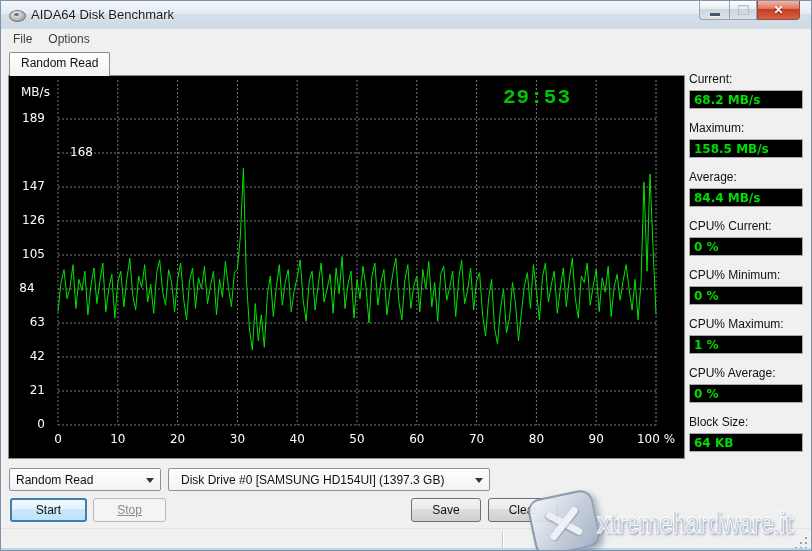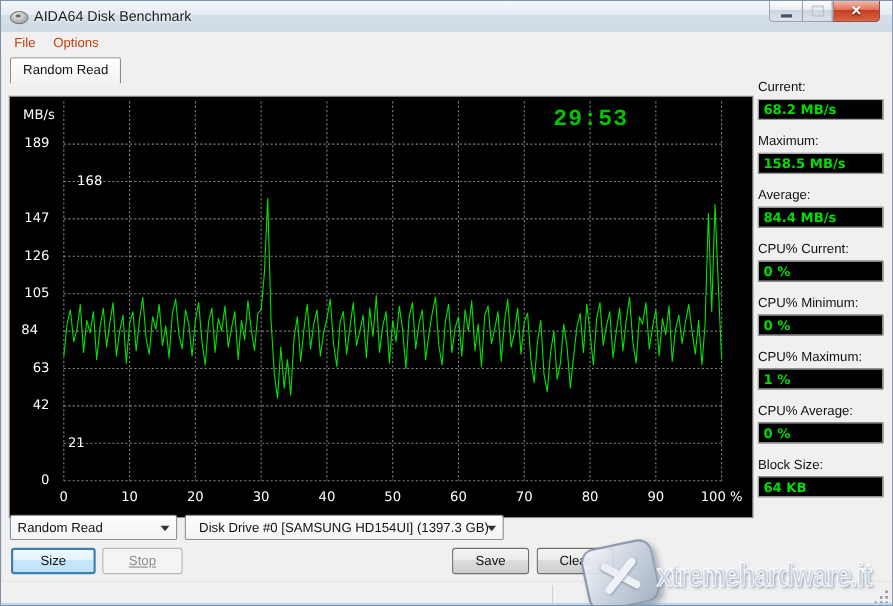--- a/index.html
+++ b/index.html
@@ -24,27 +24,27 @@
   .win-btn.minimize{width:30px;border-radius:0 0 0 4px;border-right:none;}
   .win-btn.maximize{width:28px;border-radius:0;}
   .win-btn.close{width:43px;border-radius:0 0 4px 0;
     background:linear-gradient(#f2b5a4,#e0715a 45%,#c63d23 46%,#d8633f);}
   .glyph-min{width:10px;height:3px;background:#44566b;margin-top:8px;box-shadow:0 1px 0 rgba(255,255,255,.7);}
   .glyph-max{width:9px;height:8px;border:1px solid #b7c2cd;box-shadow:inset 0 1px 0 #d9e0e8;}
   .glyph-close{color:#fff;font-size:12px;font-weight:bold;text-shadow:0 1px 2px rgba(0,0,0,.5);line-height:1;}
   
   .menubar{position:absolute;left:0;top:28px;width:100%;height:19px;background:#f0f0f0;
     display:flex;align-items:center;padding-left:4px;box-sizing:border-box;}
-  .menu-item{font-size:12px;color:#c2410c;padding:1px 8px;cursor:default;}
+  .menu-item{font-size:12px;color:#404040;padding:1px 8px;cursor:default;}
   
   .tab{position:absolute;left:8px;top:51px;height:24px;box-sizing:border-box;
     border:1px solid #8c8c8c;border-bottom:none;border-radius:2px 2px 0 0;
     background:linear-gradient(#ffffff,#f2f2f2);padding:3px 11px 0 11px;
     font-size:12px;color:#111;z-index:2;}
-  .tabpage{position:absolute;left:7px;top:86px;width:677px;height:384px;box-sizing:border-box;
+  .tabpage{position:absolute;left:7px;top:74px;width:677px;height:384px;box-sizing:border-box;
     border:1px solid #8c8c8c;background:#fff;}
   
   .chart{position:absolute;left:0;top:0;width:675px;height:382px;background:#000;overflow:hidden;}
   .chart svg{position:absolute;left:0;top:0;}
   .y-unit{position:absolute;left:12px;top:9px;color:#fff;font-size:12px;font-family:"DejaVu Sans",sans-serif;}
   .ytick{position:absolute;left:0;width:36px;text-align:right;color:#fff;font-size:12px;
     font-family:"DejaVu Sans",sans-serif;}
   .xtick{position:absolute;width:48px;text-align:center;color:#fff;font-size:12px;
     font-family:"DejaVu Sans",sans-serif;}
   .elapsed{position:absolute;left:494px;top:10px;width:100px;font-size:21px;font-weight:bold;
@@ -156,21 +156,21 @@
       <div class="y-unit">MB/s</div>
       <div class="elapsed">29:53</div>
     <div class="ytick" style="top: 35px;">189</div>
         <div class="ytick" style="top: 69px; padding-left: 48px;">168</div>
         <div class="ytick" style="top: 103px;">147</div>
         <div class="ytick" style="top: 137px;">126</div>
         <div class="ytick" style="top: 171px;">105</div>
         <div class="ytick" style="top: 205px; text-align: center;">84</div>
         <div class="ytick" style="top: 239px;">63</div>
         <div class="ytick" style="top: 273px;">42</div>
-        <div class="ytick" style="top: 307px; padding-left: 32px;">21</div>
+        <div class="ytick" style="top: 307px;">21</div>
         <div class="ytick" style="top: 341px;">0</div>
         <div class="xtick" style="left: 25px; top: 356px;">0</div>
         <div class="xtick" style="left: 84.8px; top: 356px;">10</div>
         <div class="xtick" style="left: 144.6px; top: 356px;">20</div>
         <div class="xtick" style="left: 204.4px; top: 356px;">30</div>
         <div class="xtick" style="left: 264.2px; top: 356px;">40</div>
         <div class="xtick" style="left: 324px; top: 356px;">50</div>
         <div class="xtick" style="left: 383.8px; top: 356px;">60</div>
         <div class="xtick" style="left: 443.6px; top: 356px;">70</div>
         <div class="xtick" style="left: 503.4px; top: 356px;">80</div>
@@ -211,26 +211,26 @@
       <div class="stat-item">
         <div class="stat-label">Block Size:</div>
         <div class="stat-value">64 KB</div>
       </div>
     </div>
 
   <div class="combo" style="left:8px;top:467px;width:152px;">
     <span>Random Read</span>
     <span class="arrow"></span>
   </div>
-  <div class="combo" style="left:167px;top:467px;width:290px;padding-left:12px;">
+  <div class="combo" style="left:167px;top:467px;width:322px;padding-left:12px;">
     <span>Disk Drive #0  [SAMSUNG HD154UI]  (1397.3 GB)</span>
     <span class="arrow"></span>
   </div>
 
-  <button class="btn default" style="left:9px;top:497px;width:77px;">Size</button>
+  <button class="btn default" style="left:9px;top:497px;width:77px;">Start</button>
   <button class="btn disabled" style="left:92px;top:497px;width:73px;text-decoration:underline;">Stop</button>
   <button class="btn" style="left:410px;top:497px;width:70px;">Save</button>
   <button class="btn" style="left:487px;top:497px;width:70px;">Clear</button>
 
   <div class="statusbar">
     <div class="status-sep"></div>
     <div class="grip"></div>
   </div>
   <div class="bottom-edge"></div>
 

